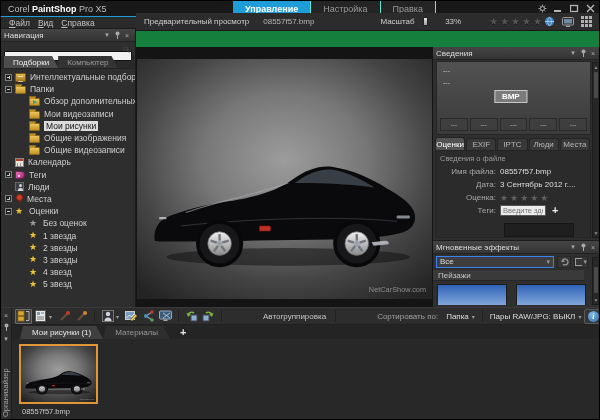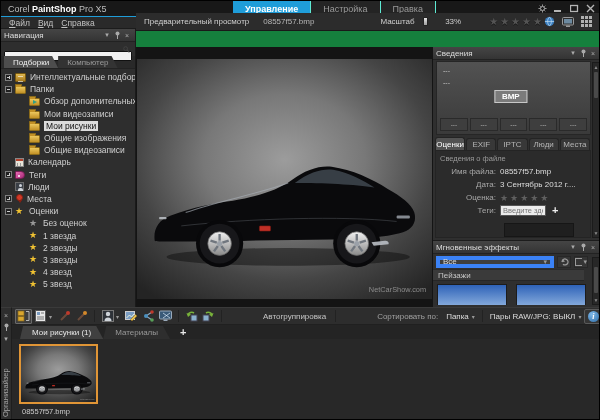--- a/index.html
+++ b/index.html
@@ -104,21 +104,21 @@
   .tags-input{width:46px;height:11px;background:#ececec;border:1px solid #555;font-size:7.5px;color:#666;padding:0 2px;}
   .add-tag{margin-left:6px;color:#f0f0f0;font-weight:bold;font-size:11px;line-height:11px;}
   .tagbox{position:absolute;left:68px;top:72px;width:70px;height:14px;background:#1f1f1f;border:1px solid #161616;}
   .vscroll{position:absolute;top:15px;bottom:2px;right:1px;width:8px;background:#272727;border:1px solid #1b1b1b;}
   .vscroll .arr{position:absolute;left:0;right:0;height:8px;color:#8a8a8a;font-size:5px;display:flex;align-items:center;justify-content:center;}
   .vscroll .arr.up{top:0;} .vscroll .arr.dn{bottom:0;}
   .vscroll .thumb{position:absolute;left:1px;right:1px;top:9px;height:26px;background:#4a4a4a;border-radius:1px;}
 
   .fx-panel{position:absolute;top:194px;left:0;right:0;bottom:0;}
   .fx-controls{height:15px;display:flex;align-items:center;padding:1px 3px;gap:3px;}
-  .fx-select{width:118px;height:12px;background:#3e3e3e;border:4px solid #3b82f6;display:flex;align-items:center;font-size:8px;color:#ddd;padding:0 3px;}
+  .fx-select{width:118px;height:12px;background:#3e3e3e;border:1px solid #3b82f6;display:flex;align-items:center;font-size:8px;color:#ddd;padding:0 3px;}
   .fx-select .car{margin-left:auto;color:#999;font-size:7px;}
   .fx-btn{width:14px;height:12px;background:#353535;border:1px solid #272727;display:flex;align-items:center;justify-content:center;color:#9a9a9a;font-size:7px;}
   .fx-cat{height:12px;background:#3a3a3a;border-top:1px solid #2a2a2a;border-bottom:1px solid #262626;display:flex;align-items:center;padding-left:5px;font-size:8px;color:#c5c5c5;margin-right:17px;}
   .fx-thumbs{display:flex;gap:9px;padding:3px 0 0 4px;height:24px;overflow:hidden;margin-right:10px;}
   .fx-thumb{width:70px;height:44px;border:1px solid #1c1c1c;flex:none;}
   .fx-scroll{top:16px;}
 
   
   .org-strip{position:absolute;top:306px;left:0;width:11px;height:114px;background:#2e2e2e;border-right:1px solid #1e1e1e;border-top:1px solid #3a3a3a;}
   .org-strip .hbtn{margin:2px auto 0;}

